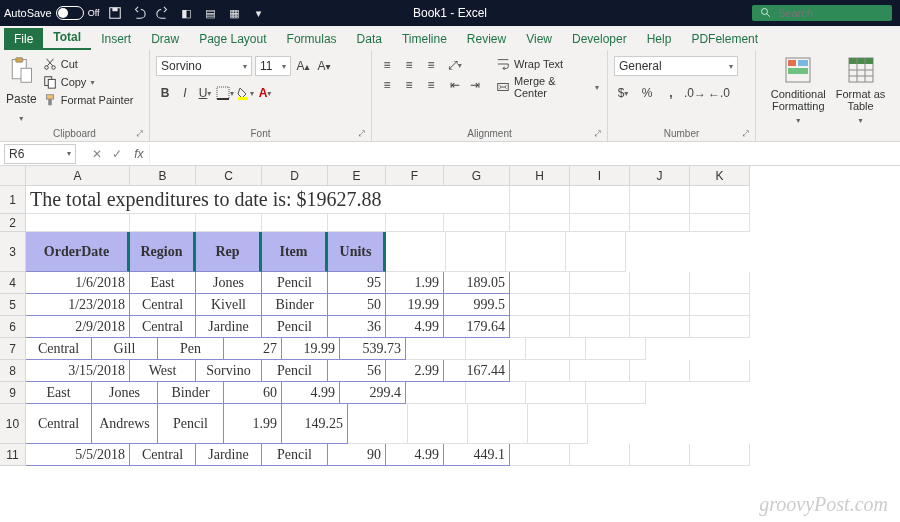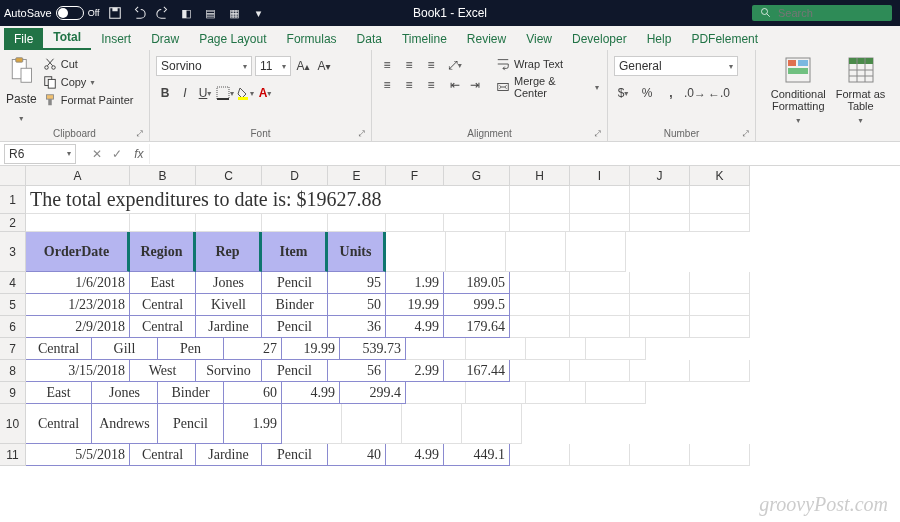--- a/index.html
+++ b/index.html
@@ -468,31 +468,32 @@
         <div class="cell " style="width: 60px; height: 100%;"></div>
         <div class="cell " style="width: 60px; height: 100%;"></div>
         <div class="cell " style="width: 60px; height: 100%;"></div>
         <div class="cell " style="width: 60px; height: 100%;"></div>
       </div>
       <div class="row" style="height: 40px;">
         <div class="cell datacell c" style="width: 66px; height: 100%;">Central</div>
         <div class="cell datacell c" style="width: 66px; height: 100%;">Andrews</div>
         <div class="cell datacell c" style="width: 66px; height: 100%;">Pencil</div>
         <div class="cell datacell r" style="width: 58px; height: 100%;">1.99</div>
+        <div class="cell datacell r" style="width: 66px; height: 100%;">149.25</div>
         <div class="cell " style="width: 60px; height: 100%;"></div>
         <div class="cell " style="width: 60px; height: 100%;"></div>
         <div class="cell " style="width: 60px; height: 100%;"></div>
         <div class="cell " style="width: 60px; height: 100%;"></div>
       </div>
       <div class="row" style="height: 22px;">
         <div class="cell datacell r" style="width: 104px; height: 100%;">5/5/2018</div>
         <div class="cell datacell c" style="width: 66px; height: 100%;">Central</div>
         <div class="cell datacell c" style="width: 66px; height: 100%;">Jardine</div>
         <div class="cell datacell c" style="width: 66px; height: 100%;">Pencil</div>
-        <div class="cell datacell r" style="width: 58px; height: 100%;">40</div>
+        <div class="cell datacell r" style="width: 58px; height: 100%;">90</div>
         <div class="cell datacell r" style="width: 58px; height: 100%;">4.99</div>
         <div class="cell datacell r" style="width: 66px; height: 100%;">449.1</div>
         <div class="cell " style="width: 60px; height: 100%;"></div>
         <div class="cell " style="width: 60px; height: 100%;"></div>
         <div class="cell " style="width: 60px; height: 100%;"></div>
         <div class="cell " style="width: 60px; height: 100%;"></div>
       </div>
     </div>
 </div>
 

